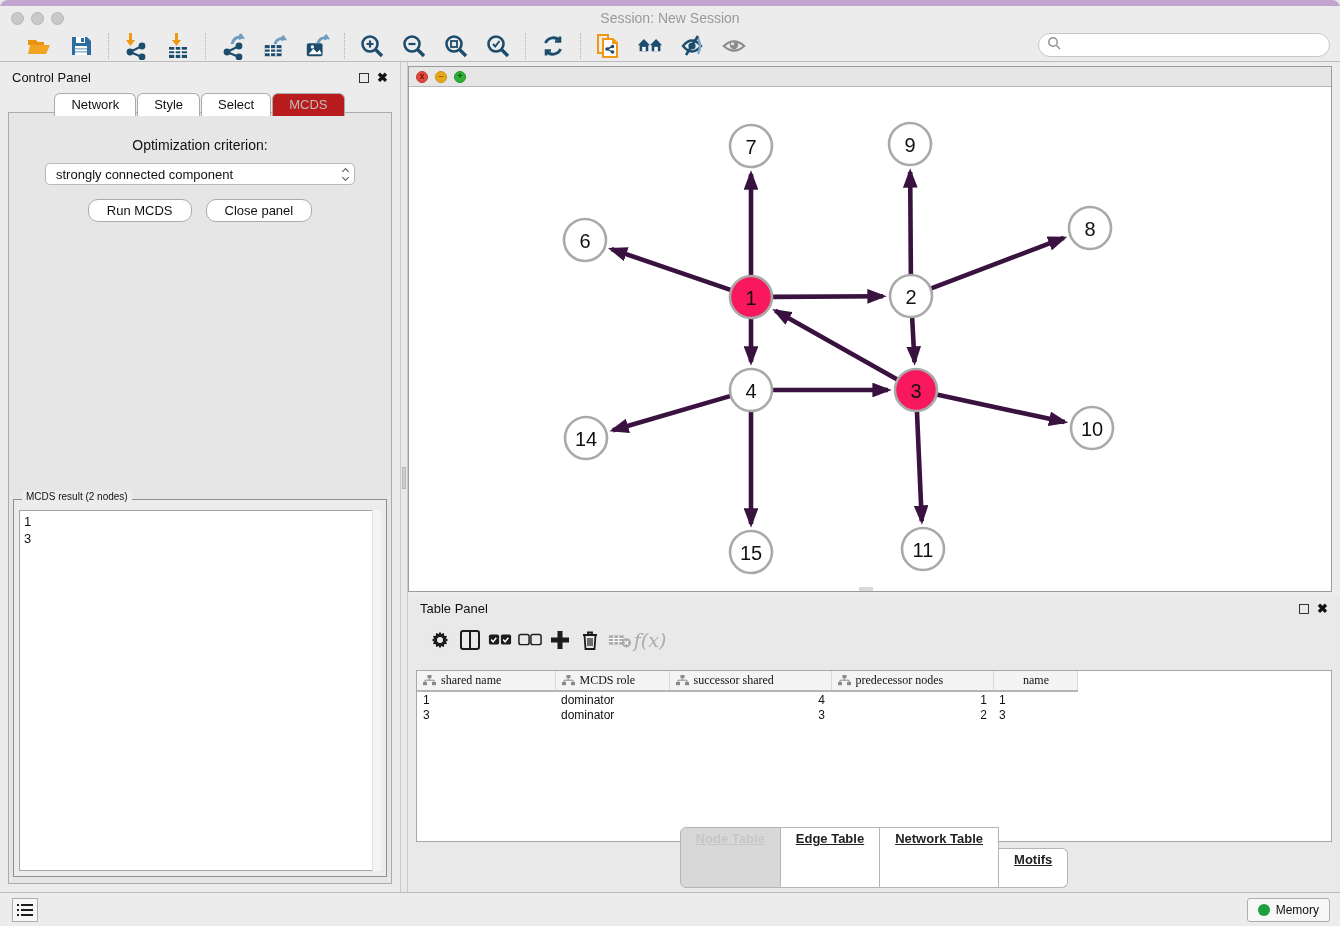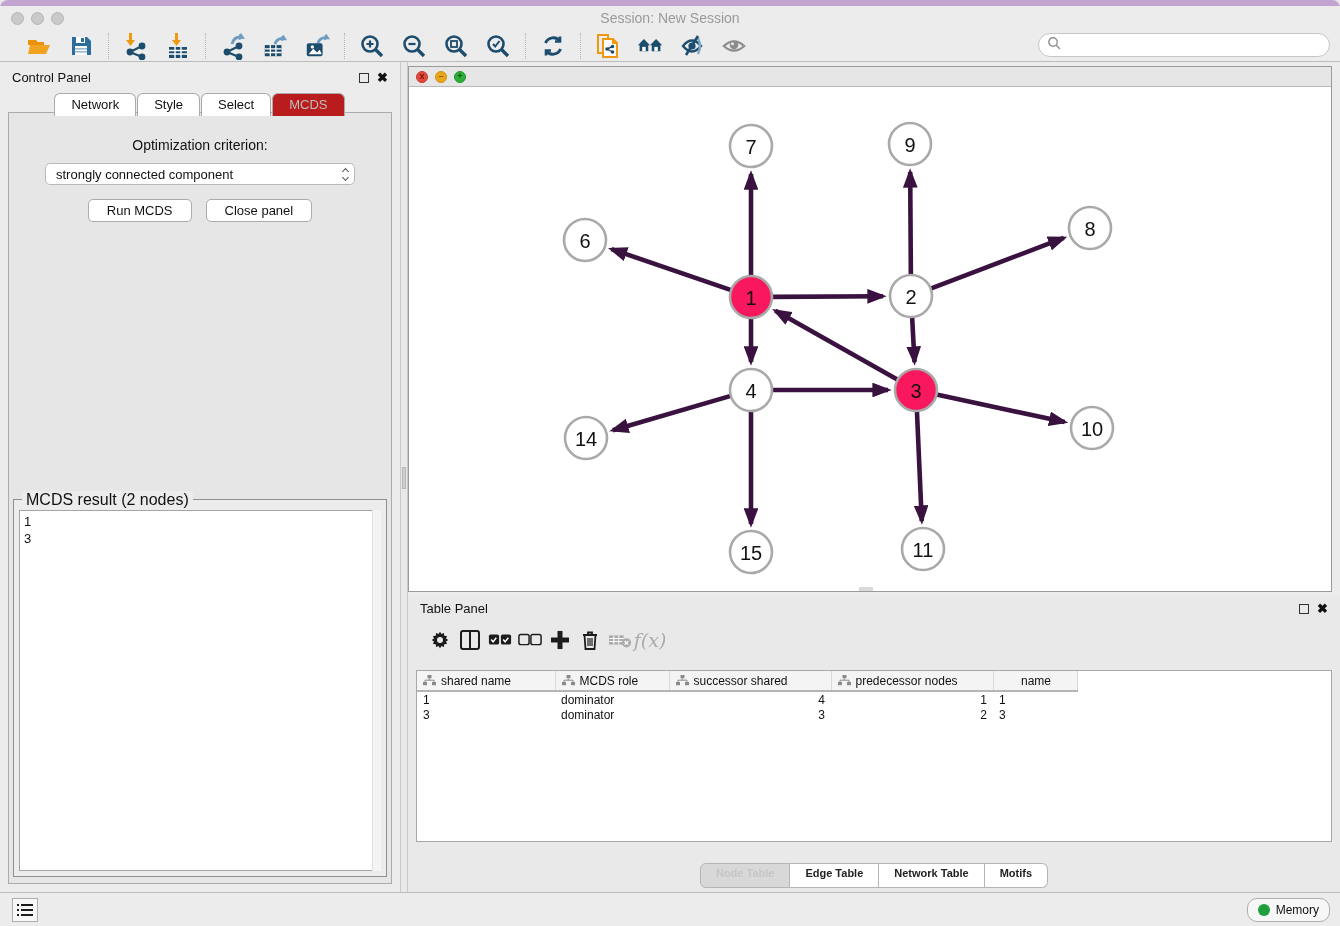--- a/index.html
+++ b/index.html
@@ -33,23 +33,23 @@
   .cp-tab.active { background:#b91c1c; color:#bdbdbd; }
   .cp-body { position:absolute; left:8px; right:8px; top:50px; bottom:8px; background:#e6e6e6; border:1px solid #ababab; }
   .opt-label { text-align:center; font-size:14px; color:#111; margin-top:24px; }
   .select-row { margin:10px 36px 0 36px; }
   .cy-select { height:22px; background:#fff; border:1px solid #b9b9b9; border-radius:5px; display:flex; align-items:center; padding:0 6px 0 10px; font-size:13px; color:#111; }
   .cy-select .stepper { margin-left:auto; display:flex; flex-direction:column; line-height:5px; }
   .stepper i { border:solid #555; border-width:0 1.5px 1.5px 0; display:inline-block; padding:2px; }
   .stepper .up { transform:rotate(-135deg); margin-bottom:1px; }
   .stepper .dn { transform:rotate(45deg); }
   .btn-row { display:flex; justify-content:center; gap:14px; margin-top:14px; }
-  .cy-btn { background:#fff; border:1px solid #ababab; border-radius:5px; padding:3px 18px; font-size:13px; color:#111; }
+  .cy-btn { background:#fff; border:1px solid #ababab; border-radius:10px; padding:3px 18px; font-size:13px; color:#111; }
   .mcds-fieldset { position:absolute; left:4px; right:4px; bottom:6px; height:378px; border:1px solid #8f8f8f; background:#ececec; }
-  .mcds-legend { position:absolute; top:-9px; left:8px; background:#ececec; padding:0 4px; font-size:16px; color:#111; }
+  .mcds-legend { position:absolute; top:-9px; left:8px; background:#ececec; padding:0 4px; font-size:10px; color:#111; }
   .mcds-textarea { position:absolute; left:5px; right:5px; top:10px; bottom:5px; background:#fff; border:1px solid #a5a5a5; font-size:13px; color:#111; padding:2px 4px; white-space:pre; line-height:17px; }
   .mcds-scroll { position:absolute; top:10px; bottom:5px; right:5px; width:9px; background:#f4f4f4; border-left:1px solid #e0e0e0; }
 
   
   .splitter { position:absolute; top:62px; left:400px; width:8px; bottom:34px; background:#e9e9e9; border-left:1px solid #c9c9c9; border-right:1px solid #c9c9c9; }
   .splitter .grip { position:absolute; top:405px; left:1px; width:4px; height:22px; background:#d0d0d0; border:1px solid #b5b5b5; }
 
   
   .net-window { position:absolute; left:408px; top:66px; width:924px; height:526px; background:#fff; border:1px solid #9b9b9b; }
   .net-titlebar { height:20px; background:#e6e6e6; border-bottom:1px solid #b9b9b9; display:flex; align-items:center; position:relative; }
@@ -65,33 +65,33 @@
   
   .table-panel { position:absolute; left:408px; right:0; top:596px; bottom:34px; background:#e9e9e9; }
   .tp-header { display:flex; align-items:center; padding:5px 12px 0 12px; }
   .tp-title { font-size:13px; color:#111; }
   .tp-toolbar { display:flex; align-items:flex-start; gap:6px; padding:12px 0 0 20px; height:44px; }
   .tp-toolbar .ticon { width:24px; height:24px; }
   .fx { font-family:"DejaVu Serif", serif; font-style:italic; font-size:19px; color:#ababab; }
   .tp-table { position:absolute; left:8px; right:8px; top:74px; height:172px; background:#fff; border:1px solid #a8a8a8; overflow:hidden; }
   .tbl { border-collapse:collapse; font-size:12px; color:#111; table-layout:fixed; }
   .tbl th { background:#f4f4f4; border-right:1px solid #d9d9d9; border-bottom:2px solid #b5b5b5; font-weight:normal; height:20px; padding:0 4px; white-space:nowrap; }
-  .th-inner { display:flex; align-items:center; gap:5px; justify-content:flex-start; padding-left:2px; }
+  .th-inner { display:flex; align-items:center; gap:5px; justify-content:flex-start; padding-left:2px;font-family:Liberation Serif, serif; }
   .tbl td { height:16px; padding:0 6px; white-space:nowrap; }
   .td-num { text-align:right; }
   .tp-tabs { position:absolute; left:0; right:0; bottom:4px; display:flex; justify-content:center; }
-  .tp-tab { background:#fff; border:1px solid #b5b5b5; border-left:none; padding:3px 15px 8px 15px; font-size:11px; font-weight:bold; color:#222; }
+  .tp-tab { background:#fff; border:1px solid #b5b5b5; border-left:none; padding:3px 15px 20px 15px; font-size:13px; font-weight:bold; color:#222;text-decoration:underline; }
   .tp-tab:first-child { border-left:1px solid #b5b5b5; border-radius:6px 0 0 6px; }
-  .tp-tab:last-child { border-radius:0 6px 6px 0; }
+  .tp-tab:last-child { border-radius:0 6px 6px 0;margin-top:21px; }
   .tp-tab.active { background:#d8d8d8; color:#c6c6c6; }
 
   
   .statusbar { position:absolute; left:0; right:0; bottom:0; height:34px; background:#ececec; border-top:1px solid #bdbdbd; }
   .sb-left-btn { position:absolute; left:12px; top:5px; width:26px; height:24px; background:#f7f7f7; border:1px solid #aeaeae; display:flex; align-items:center; justify-content:center; }
-  .memory-btn { position:absolute; right:10px; top:5px; height:24px; background:#f7f7f7; border:1px solid #aeaeae; border-radius:10px; display:flex; align-items:center; gap:6px; padding:0 10px; font-size:12px; color:#111; }
+  .memory-btn { position:absolute; right:10px; top:5px; height:24px; background:#f7f7f7; border:1px solid #aeaeae; border-radius:3px; display:flex; align-items:center; gap:6px; padding:0 10px; font-size:12px; color:#111; }
   .mem-dot { width:12px; height:12px; border-radius:50%; background:#1f9e3e; }
 </style>
 </head>
 <body>
 
 <div class="window">
   <div class="top-strip"></div>
 
   <div class="titlebar">
     <div class="win-title">Session: New Session</div>

